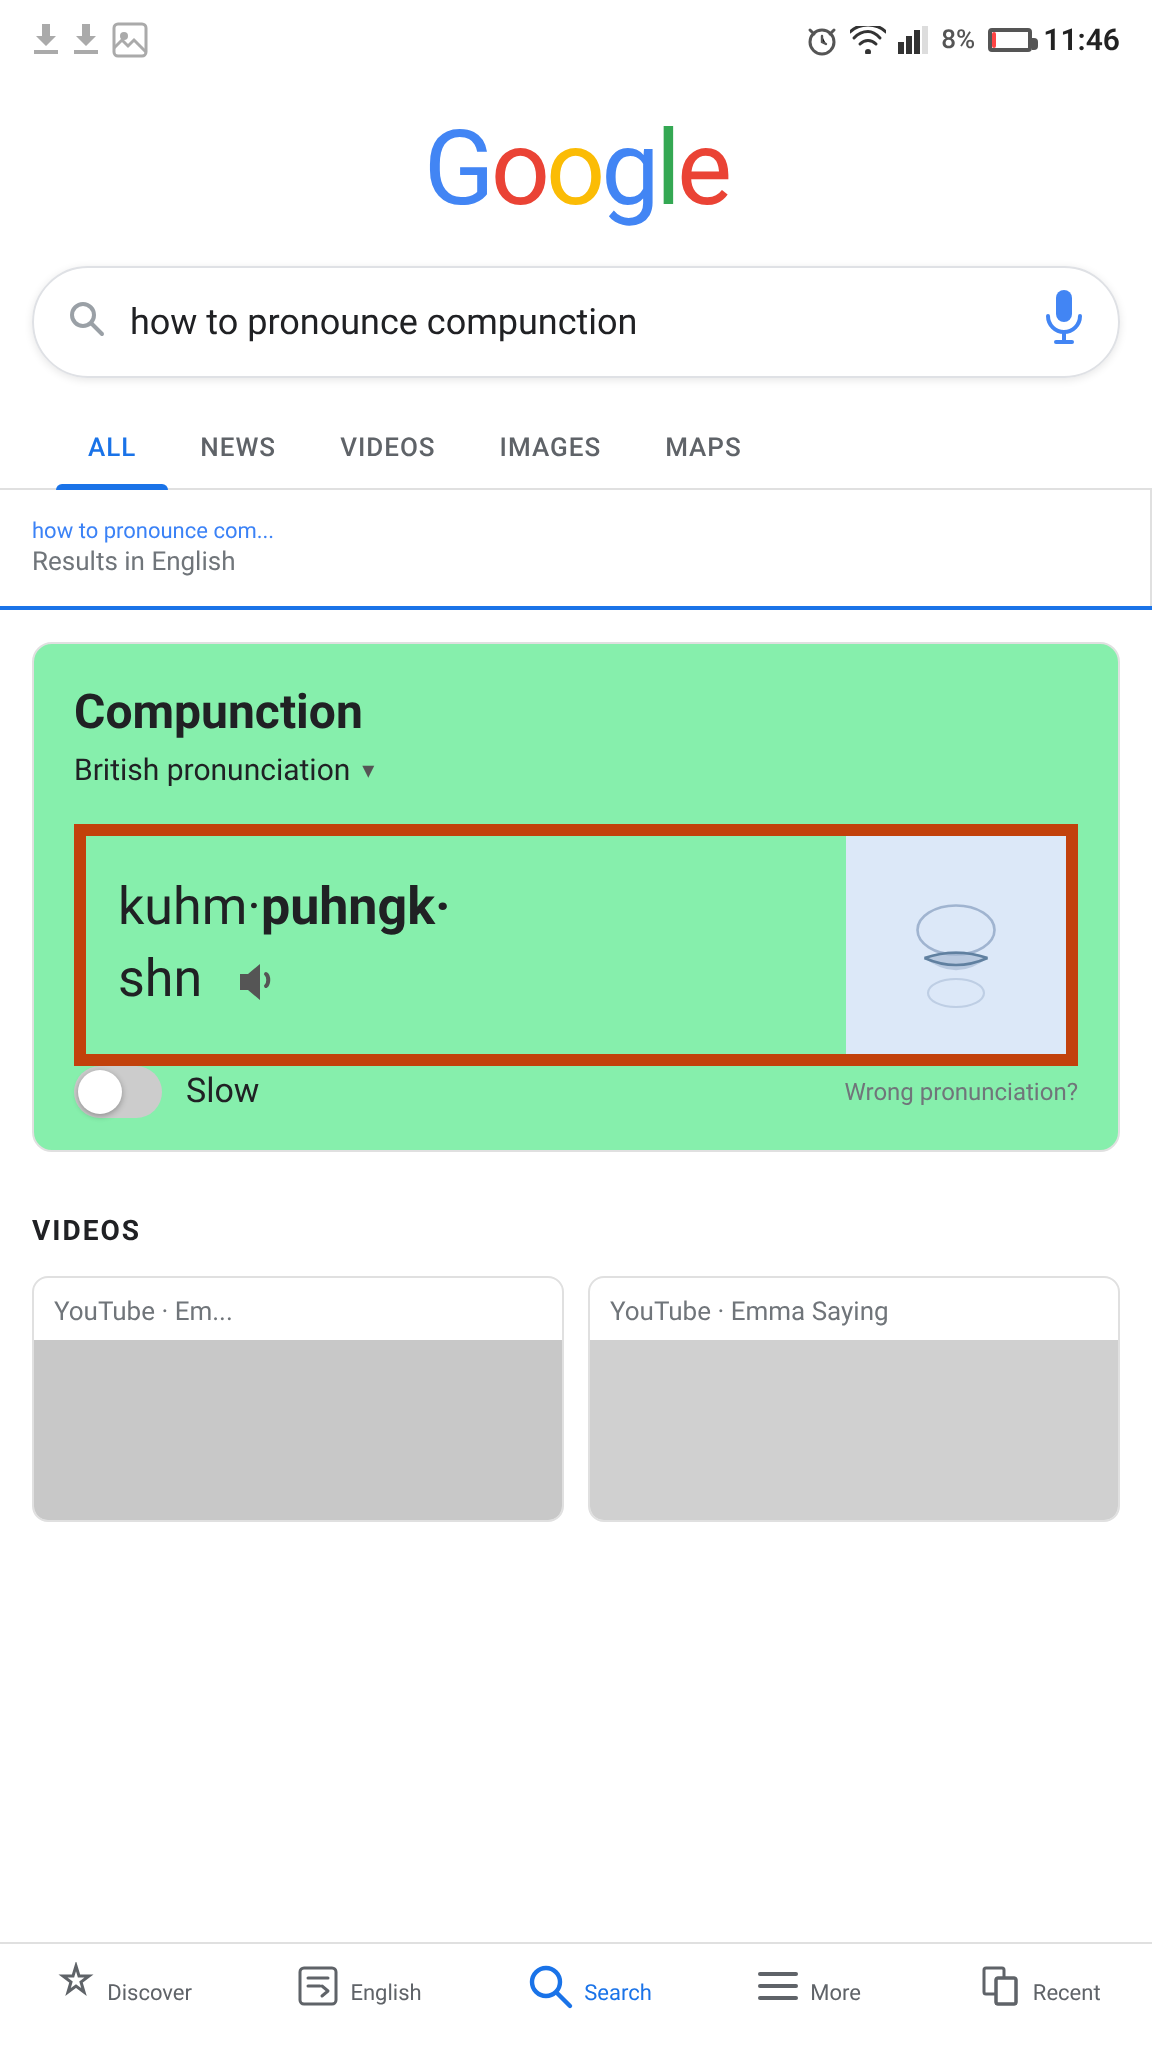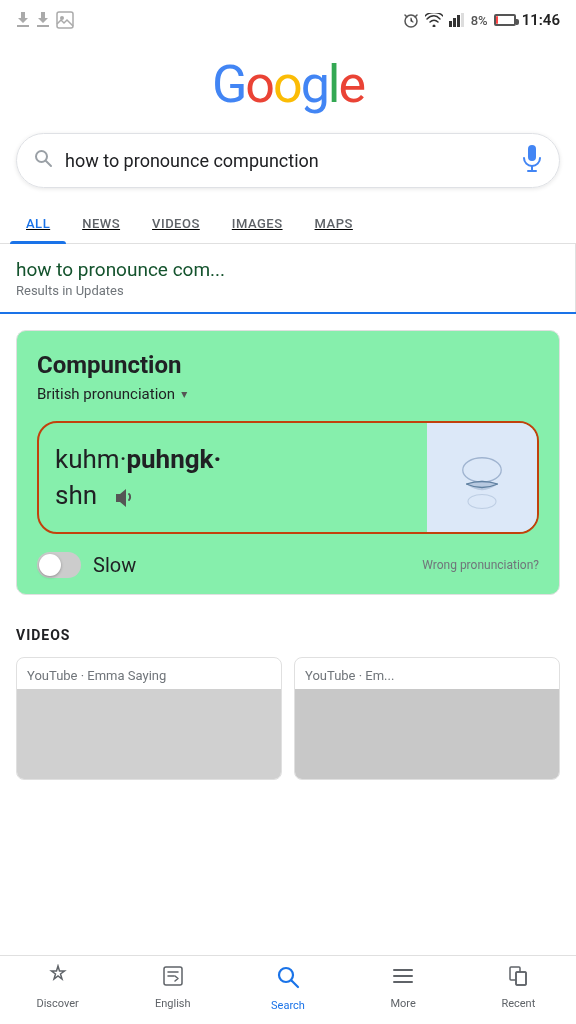--- a/index.html
+++ b/index.html
@@ -101,22 +101,21 @@
     }
     .mic-icon {
       font-size: 22px;
       color: #4285F4;
     }
 
     
     .tabs {
       display: flex;
       border-bottom: 1px solid #e0e0e0;
-      padding: 0 10px;
-      text-decoration: underline;
+      padding: 0 28px;
     }
     .tab {
       padding: 12px 16px;
       font-size: 13px;
       font-weight: 500;
       color: #5f6368;
       cursor: pointer;
       letter-spacing: 0.5px;
       text-transform: uppercase;
       position: relative;
@@ -139,22 +138,22 @@
     .lang-row {
       display: flex;
       border-bottom: 2px solid #1a73e8;
     }
     .lang-left {
       flex: 1;
       padding: 14px 16px;
       border-right: 1px solid #e0e0e0;
     }
     .lang-left .main-text {
-      font-size: 19px;
-      color: #14532d;
+      font-size: 11px;
+      color: #3b82f6;
     }
     .lang-left .sub-text {
       font-size: 13px;
       color: #70757a;
       margin-top: 2px;
     }
     .lang-right {
       flex: 1;
       padding: 14px 16px;
     }
@@ -192,25 +191,24 @@
       font-size: 15px;
       color: #202124;
     }
     .dropdown-arrow {
       font-size: 12px;
       color: #555;
     }
 
     
     .phonetics-box {
-      border: 2px solid #c2410c;
-      border-radius: 20px;
+      border: 6px solid #c2410c;
+      border-radius: 0;
       display: flex;
       align-items: stretch;
-      margin-bottom: 18px;
       overflow: hidden;
     }
     .phonetics-text {
       flex: 1;
       padding: 18px 16px;
       display: flex;
       flex-direction: column;
       justify-content: center;
     }
     .phonetic-line {
@@ -262,21 +260,21 @@
       width: 22px;
       height: 22px;
       background: #fff;
       border-radius: 50%;
       position: absolute;
       top: 2px;
       left: 2px;
       box-shadow: 0 1px 3px rgba(0,0,0,0.3);
     }
     .slow-label {
-      font-size: 20px;
+      font-size: 17px;
       color: #202124;
     }
     .wrong-pronun {
       font-size: 12px;
       color: #70757a;
     }
 
     
     .videos-section {
       margin: 0 16px 0;
@@ -318,21 +316,21 @@
       bottom: 0;
       width: 576px;
       background: #fff;
       border-top: 1px solid #e0e0e0;
       display: flex;
       justify-content: space-around;
       padding: 8px 0 12px;
     }
     .nav-item {
       display: flex;
-      flex-direction: column;
+      flex-direction: row;
       align-items: center;
       gap: 4px;
       cursor: pointer;
       min-width: 60px;
     }
     .nav-icon {
       font-size: 22px;
       color: #5f6368;
     }
     .nav-icon.active {
@@ -431,21 +429,21 @@
     <div class="tab active">ALL</div>
     <div class="tab">NEWS</div>
     <div class="tab">VIDEOS</div>
     <div class="tab">IMAGES</div>
     <div class="tab">MAPS</div>
   </div>
 
   <div class="lang-row">
     <div class="lang-left">
       <div class="main-text">how to pronounce com...</div>
-      <div class="sub-text">Results in Updates</div>
+      <div class="sub-text">Results in English</div>
     </div>
   </div>
 
   <div class="pronun-card">
     <div class="pronun-word">Compunction</div>
     <div class="pronun-type-row">
       <span class="pronun-type-label">British pronunciation</span>
       <span class="dropdown-arrow">▾</span>
     </div>
 
@@ -486,26 +484,26 @@
         <span class="slow-label">Slow</span>
       </div>
       <span class="wrong-pronun">Wrong pronunciation?</span>
     </div>
   </div>
 
   <div class="videos-section">
     <div class="videos-title">VIDEOS</div>
     <div class="videos-row">
       <div class="video-card">
+        <div class="video-meta">YouTube · Em...</div>
+        <div class="video-thumb" style="background:#c8c8c8;"></div>
+      </div>
+      <div class="video-card">
         <div class="video-meta">YouTube · Emma Saying</div>
         <div class="video-thumb" style="background:#d0d0d0;"></div>
-      </div>
-      <div class="video-card">
-        <div class="video-meta">YouTube · Em...</div>
-        <div class="video-thumb" style="background:#c8c8c8;"></div>
       </div>
     </div>
   </div>
 </div>
 
 <div class="bottom-nav">
   <div class="nav-item">
     <span class="nav-icon">
       <svg width="24" height="24" viewBox="0 0 24 24">
         <path d="M12 2l1.5 5h5l-4 3 1.5 5L12 12l-4 3 1.5-5-4-3h5z" stroke="#5f6368" stroke-width="1.5" fill="none"></path>

